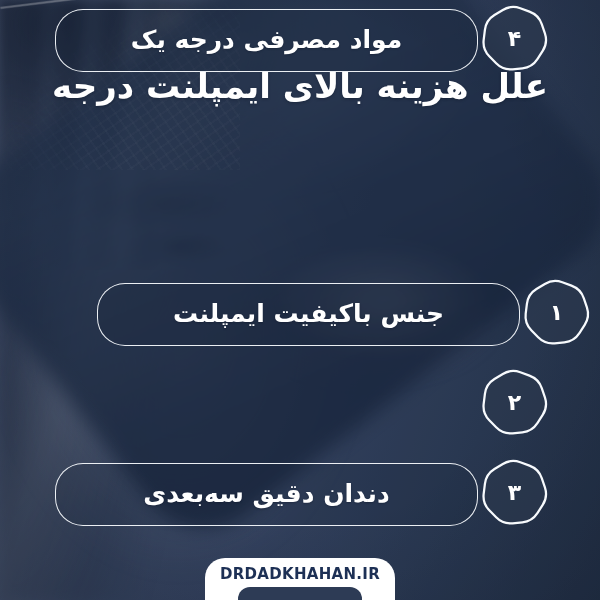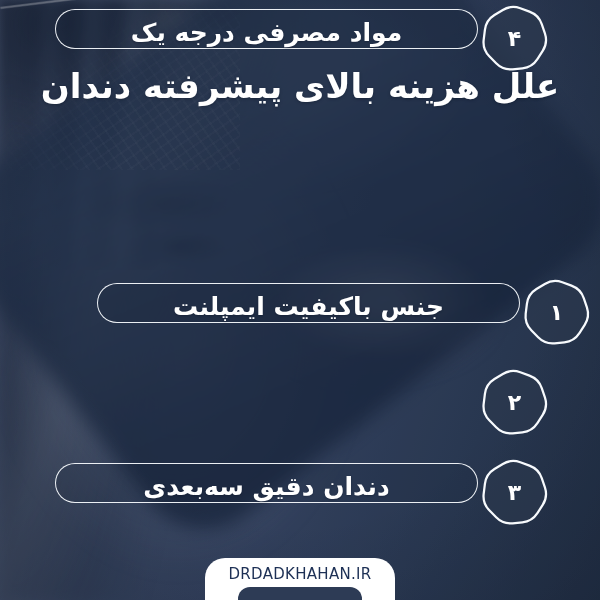--- a/index.html
+++ b/index.html
@@ -45,44 +45,44 @@
     text-shadow:0 1px 3px rgba(10,18,32,0.35);
   }
 
   
   .item{position:absolute;left:0;width:600px;height:76px;}
   .item:nth-of-type(1){top:184px;}
   .item:nth-of-type(2){top:274px;margin-left:42px;}
   .item:nth-of-type(3){top:364px;}
   .item:nth-of-type(4){top:454px;}
   .pill{
-    position:absolute;left:55px;top:9px;width:423px;height:40px;
+    position:absolute;left:55px;top:9px;width:423px;height:63px;
     border:1.5px solid rgba(247,250,253,0.95);border-radius:28px;
     background:rgba(20,30,50,0.16);
-    display:flex;align-items:flex-end;justify-content:center;
+    display:flex;align-items:center;justify-content:center;
   }
   .pill-label{
     direction:rtl;color:#ffffff;font-size:25px;font-weight:700;line-height:1;
     text-shadow:0 1px 2px rgba(10,18,32,0.3);padding-bottom:3px;
   }
   .badge{position:absolute;left:477px;top:1px;width:75px;height:75px;}
   .badge svg{position:absolute;inset:0;width:75px;height:75px;transform:rotate(200deg);}
   .badge-num{
     position:absolute;inset:0;display:flex;align-items:center;justify-content:center;
     color:#ffffff;font-size:22px;font-weight:700;direction:rtl;
   }
 
   
   .footer{
     position:absolute;left:50%;bottom:0;transform:translateX(-50%);
     width:190px;height:42px;background:#ffffff;border-radius:20px 20px 0 0;
   }
   .footer-url{
     display:block;text-align:center;margin-top:7px;
-    color:#1d3055;font-size:15px;font-weight:400;letter-spacing:0.3px;
+    color:#1d3055;font-size:15px;font-weight:700;letter-spacing:0.3px;
   }
   .footer-notch{
     position:absolute;left:50%;bottom:0;transform:translateX(-50%);
     width:124px;height:13px;background:#2d3b55;border-radius:12px 12px 0 0;
   }
 </style>
 </head>
 <body>
 
 <div class="stage">
@@ -100,21 +100,21 @@
     <div class="bg-bands"></div>
     <div class="bg-streak"></div>
     <div class="bg-corner"></div>
     <div class="bg-grid"></div>
     <div class="bg-line1"></div>
     <div class="bg-line2"></div>
     <div class="bg-vignette"></div>
     <div class="bg-tint"></div>
   </div>
 
-  <h1 class="title">علل هزینه بالای پیشرفته دندان</h1>
+  <h1 class="title">علل هزینه بالای ایمپلنت درجه</h1>
 
   <div class="item">
     <div class="pill">
       <span class="pill-label">جنس باکیفیت ایمپلنت</span>
     </div>
     <div class="badge">
       <svg viewBox="0 0 100 100">
         <path d="M 38.3 10.6 Q 50 5 61.7 10.6 L 73.5 16.3 Q 85.2 21.9 88.1 34.6 L 91.0 47.3 Q 93.9 60 85.8 70.2 L 77.6 80.4 Q 69.5 90.5 56.5 90.5 L 43.5 90.5 Q 30.5 90.5 22.4 80.4 L 14.2 70.2 Q 6.1 60 9.0 47.3 L 11.9 34.6 Q 14.8 21.9 26.5 16.3 Z" fill="rgba(44,56,78,0.62)" stroke="#f7fafd" stroke-width="3"></path>
       </svg>
       <span class="badge-num">۱</span>

